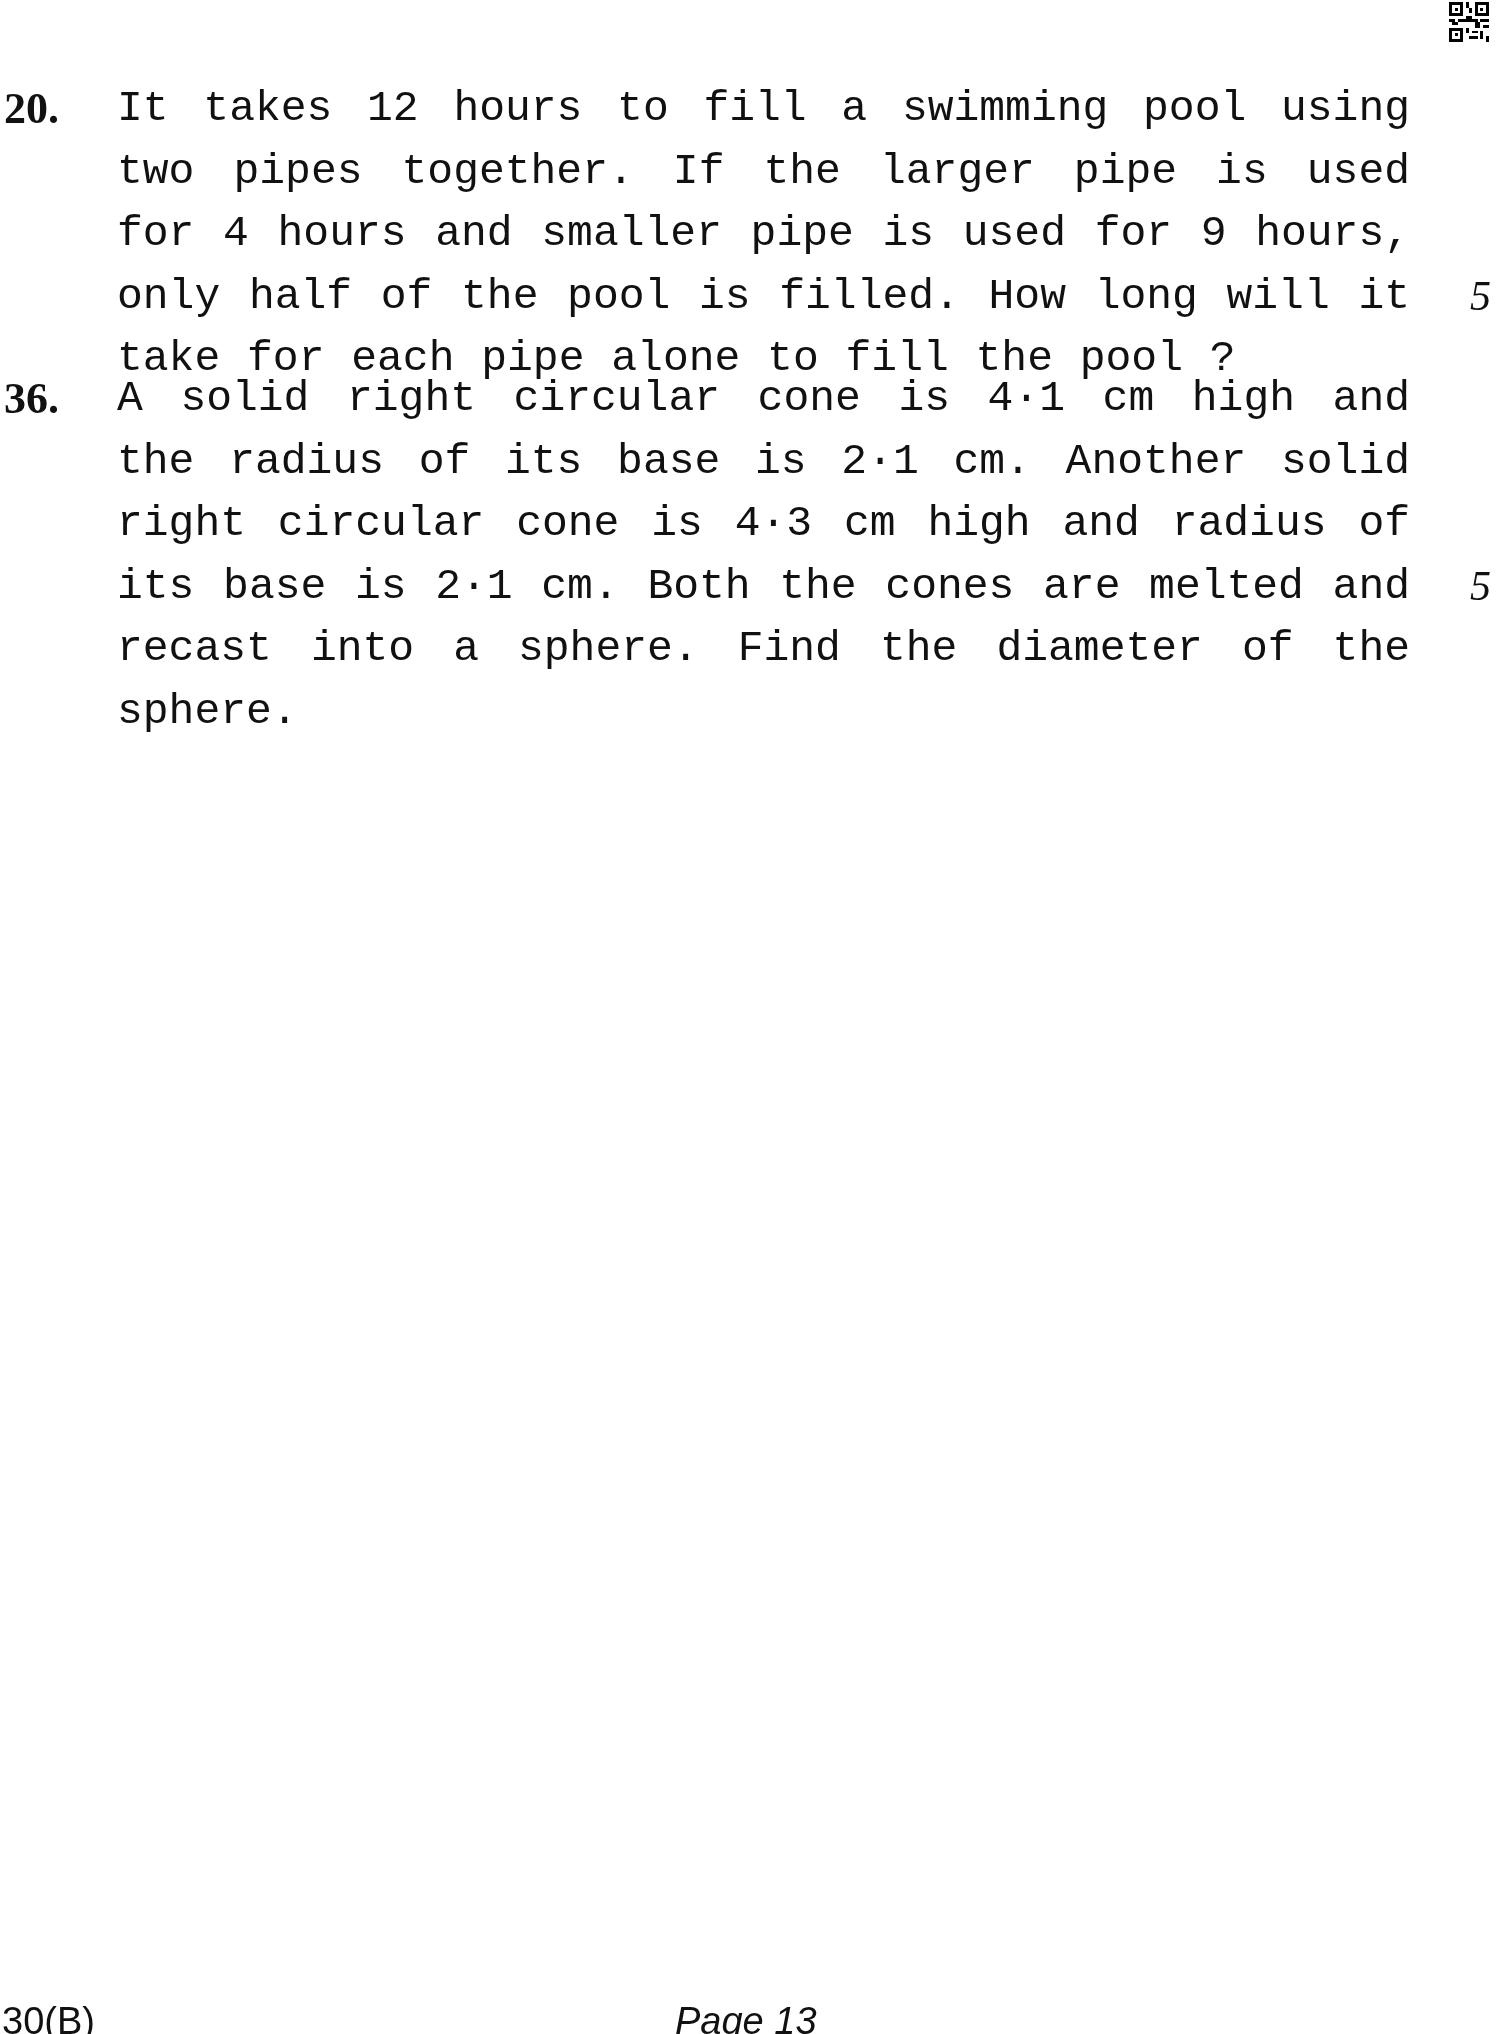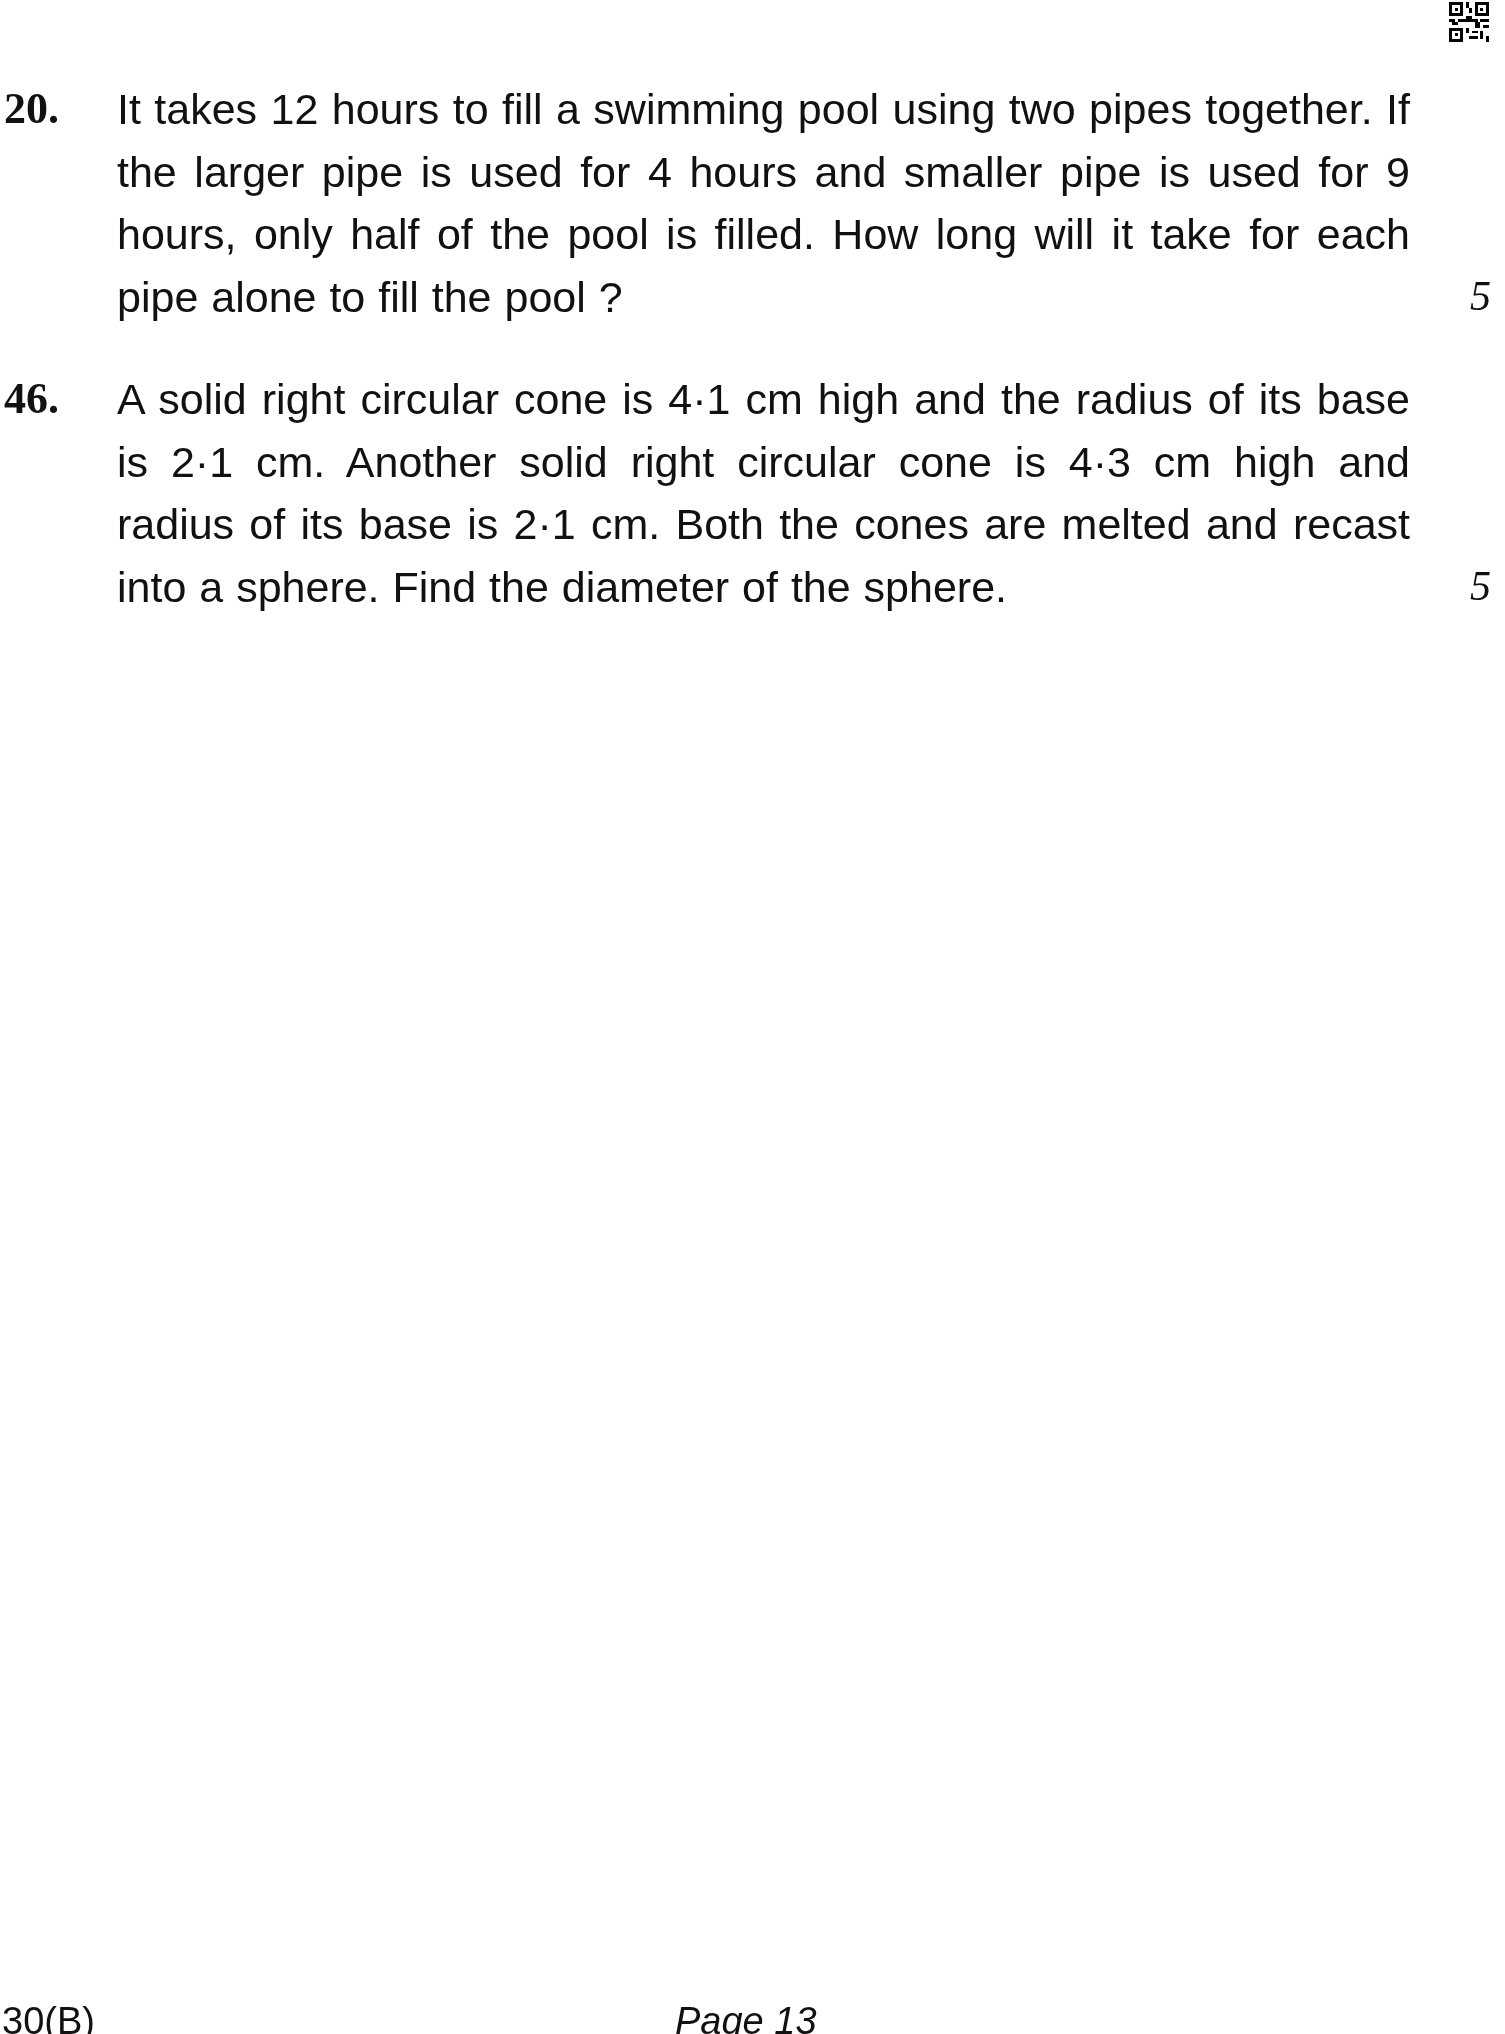--- a/index.html
+++ b/index.html
@@ -34,21 +34,21 @@
       font-family: "Liberation Serif", serif;
       font-weight: bold;
       font-size: 44px;
       line-height: 62px;
     }
     .q-text {
       position: absolute;
       left: 117px;
       top: 0;
       width: 1293px;
-      font-family: Liberation Sans, sans-serif;
+      font-family: Liberation Mono, monospace;
       font-size: 43px;
       line-height: 62.5px;
       text-align: justify;
       text-align-last: left;
       word-spacing: 1px;
     }
     .q-marks {
       position: absolute;
       left: 1470px;
       font-family: "Liberation Serif", serif;
@@ -100,19 +100,19 @@
   </svg>
 </div>
 
 <div class="question" style="top:78px;">
   <div class="q-num">20.</div>
   <div class="q-text">It takes 12 hours to fill a swimming pool using two pipes together. If the larger pipe is used for 4 hours and smaller pipe is used for 9 hours, only half of the pool is filled. How long will it take for each pipe alone to fill the pool ?</div>
   <div class="q-marks" style="top:187px;">5</div>
 </div>
 
 <div class="question" style="top:368px;">
-  <div class="q-num">46.</div>
+  <div class="q-num">36.</div>
   <div class="q-text">A solid right circular cone is 4·1 cm high and the radius of its base is 2·1 cm. Another solid right circular cone is 4·3 cm high and radius of its base is 2·1 cm. Both the cones are melted and recast into a sphere. Find the diameter of the sphere.</div>
   <div class="q-marks" style="top:187px;">5</div>
 </div>
 
 <div class="footer footer-left">30(B)</div>
 <div class="footer footer-center">Page 13</div>
 
 </body></html>

